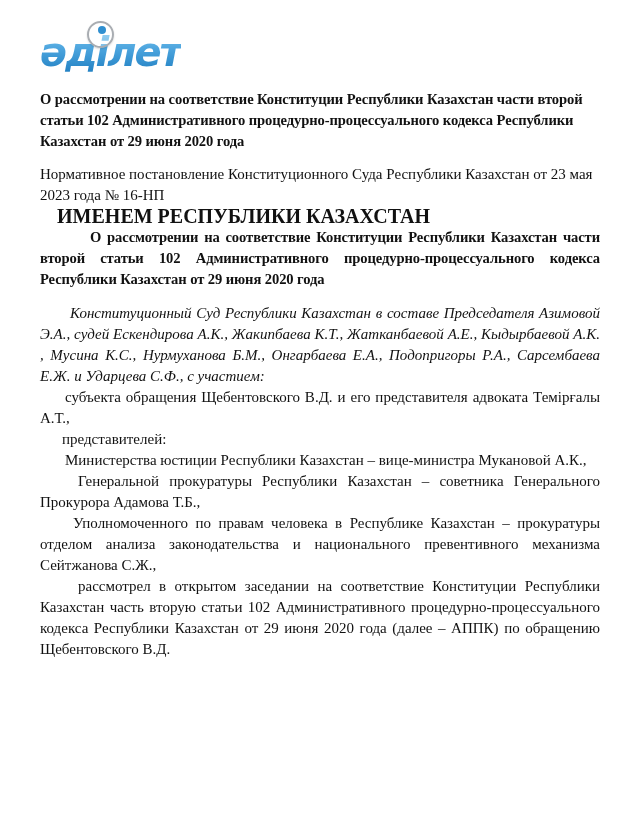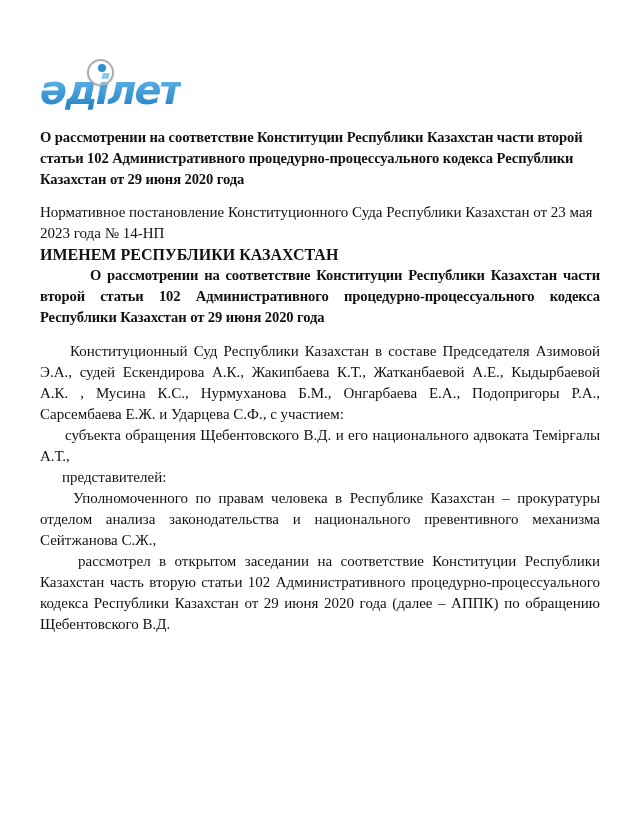--- a/index.html
+++ b/index.html
@@ -1,23 +1,23 @@
 <!DOCTYPE html>
 <html><head>
 <meta charset="utf-8">
 <style>
   * { margin: 0; padding: 0; box-sizing: border-box; }
   html, body { background: #ffffff; }
   .page {
     position: relative;
     width: 640px;
     height: 666px;
-    margin: 6px auto;
+    margin: 0 auto;
     background: #ffffff;
-    padding: 60px 40px 0 40px;
+    padding: 28px 40px 0 40px;
     overflow: hidden;
     font-family: "Liberation Serif", serif;
     color: #111111;
   }
 
   
   .logo {
     position: relative;
     height: 50px;
     margin-bottom: 11px;
@@ -64,65 +64,67 @@
     font-weight: bold;
     line-height: 21px;
     letter-spacing: -0.1px;
     margin-bottom: 12px;
   }
   .doc-meta {
     font-size: 15px;
     line-height: 21px;
   }
   .doc-heading {
-    font-size: 16px;
+    font-size: 20px;
     font-weight: bold;
     line-height: 21px;
-    text-align: left;
+    text-align: right;
     padding-right: 170px;
   }
   .doc-subject {
     font-size: 14.6px;
     font-weight: bold;
     line-height: 21px;
     text-align: justify;
     text-indent: 50px;
     letter-spacing: -0.1px;
     margin-bottom: 13px;
   }
   .body-par {
     font-size: 15px;
     line-height: 21px;
     text-align: justify;
   }
   .body-par.bold { font-weight: bold; }
   .ind22 { text-indent: 22px; }
   .ind25 { text-indent: 25px; }
   .ind28 { text-indent: 28px; }
-  .ind30 { text-indent: 30px; }
+  .ind30 { text-indent: 30px; font-style: italic; }
   .ind33 { text-indent: 33px; }
   .ind38 { text-indent: 38px; }
 </style>
 </head>
 <body>
 
 <div class="page">
 
   <div class="logo">
     <span class="logo-text">әділет</span>
     <span class="magnifier"></span>
   </div>
 
   <h1 class="doc-title">О рассмотрении на соответствие Конституции Республики Казахстан части второй статьи 102 Административного процедурно-процессуального кодекса Республики Казахстан от 29 июня 2020 года</h1>
 
-  <p class="doc-meta">Нормативное постановление Конституционного Суда Республики Казахстан от 23 мая 2023 года № 14-НП</p>
+  <p class="doc-meta">Нормативное постановление Конституционного Суда Республики Казахстан от 23 мая 2023 года № 16-НП</p>
 
   <h2 class="doc-heading">ИМЕНЕМ РЕСПУБЛИКИ КАЗАХСТАН</h2>
 
   <p class="doc-subject">О рассмотрении на соответствие Конституции Республики Казахстан части второй статьи 102 Административного процедурно-процессуального кодекса Республики Казахстан от 29 июня 2020 года</p>
 
   <p class="body-par ind30">Конституционный Суд Республики Казахстан в составе Председателя Азимовой Э.А., судей Ескендирова А.К., Жакипбаева К.Т., Жатканбаевой А.Е., Кыдырбаевой А.К. , Мусина К.С., Нурмуханова Б.М., Онгарбаева Е.А., Подопригоры Р.А., Сарсембаева Е.Ж. и Ударцева С.Ф., с участием:</p>
-  <p class="body-par ind25">субъекта обращения Щебентовского В.Д. и его национального адвоката Темірғалы А.Т.,</p>
+  <p class="body-par ind25">субъекта обращения Щебентовского В.Д. и его представителя адвоката Темірғалы А.Т.,</p>
   <p class="body-par ind22">представителей:</p>
+  <p class="body-par ind25">Министерства юстиции Республики Казахстан – вице-министра Мукановой А.К.,</p>
+  <p class="body-par ind38">Генеральной прокуратуры Республики Казахстан – советника Генерального Прокурора Адамова Т.Б.,</p>
   <p class="body-par ind33">Уполномоченного по правам человека в Республике Казахстан – прокуратуры отделом анализа законодательства и национального превентивного механизма Сейтжанова С.Ж.,</p>
   <p class="body-par ind38">рассмотрел в открытом заседании на соответствие Конституции Республики Казахстан часть вторую статьи 102 Административного процедурно-процессуального кодекса Республики Казахстан от 29 июня 2020 года (далее – АППК) по обращению Щебентовского В.Д.</p>
 
 </div>
 
 </body></html>

